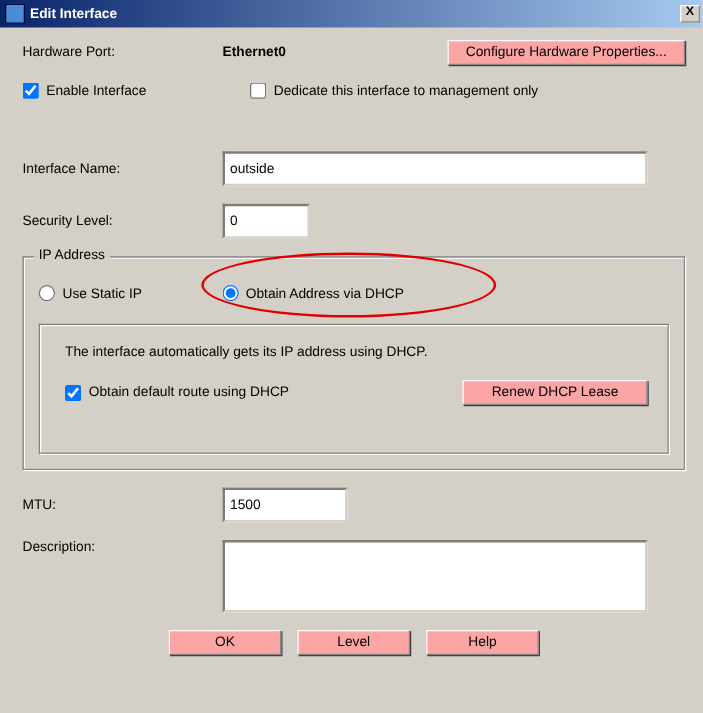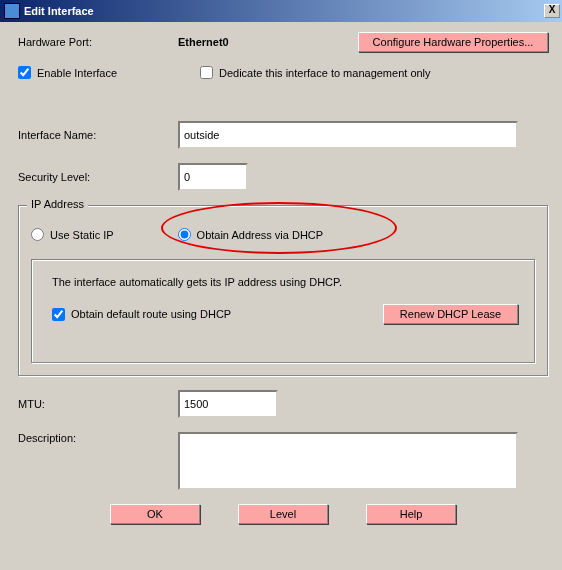--- a/index.html
+++ b/index.html
@@ -112,21 +112,21 @@
     padding: 16px 16px 38px 20px;
     margin-top: 18px;
   }
   textarea.textinput {
     height: 58px;
     resize: none;
   }
   .btnrow {
     display: flex;
     justify-content: center;
-    gap: 38px;
+    gap: 13px;
     margin-top: 14px;
   }
   .btnrow .win-btn { width: 90px; text-align: center; }
 </style>
 </head>
 <body>
 
 <div class="titlebar">
   <span class="appicon"></span>
   <span class="title">Edit Interface</span>
@@ -180,21 +180,21 @@
       </label>
     </div>
 
     <div class="innerbox">
       <div style="margin-bottom:16px;">The interface automatically gets its IP address using DHCP.</div>
       <div style="display:flex; align-items:center; justify-content:space-between;">
         <label class="chk">
           <input type="checkbox" checked="" style="">
           <span>Obtain default route using DHCP</span>
         </label>
-        <button class="win-btn" style="width:135px">Renew DHCP Lease</button>
+        <button class="win-btn" style="width:148px">Renew DHCP Lease</button>
       </div>
     </div>
   </div>
 
   <div class="row">
     <div class="labelcol">MTU:</div>
     <input class="textinput" style="width: 100px;" value="1500">
   </div>
 
   <div class="row" style="align-items:flex-start;">

